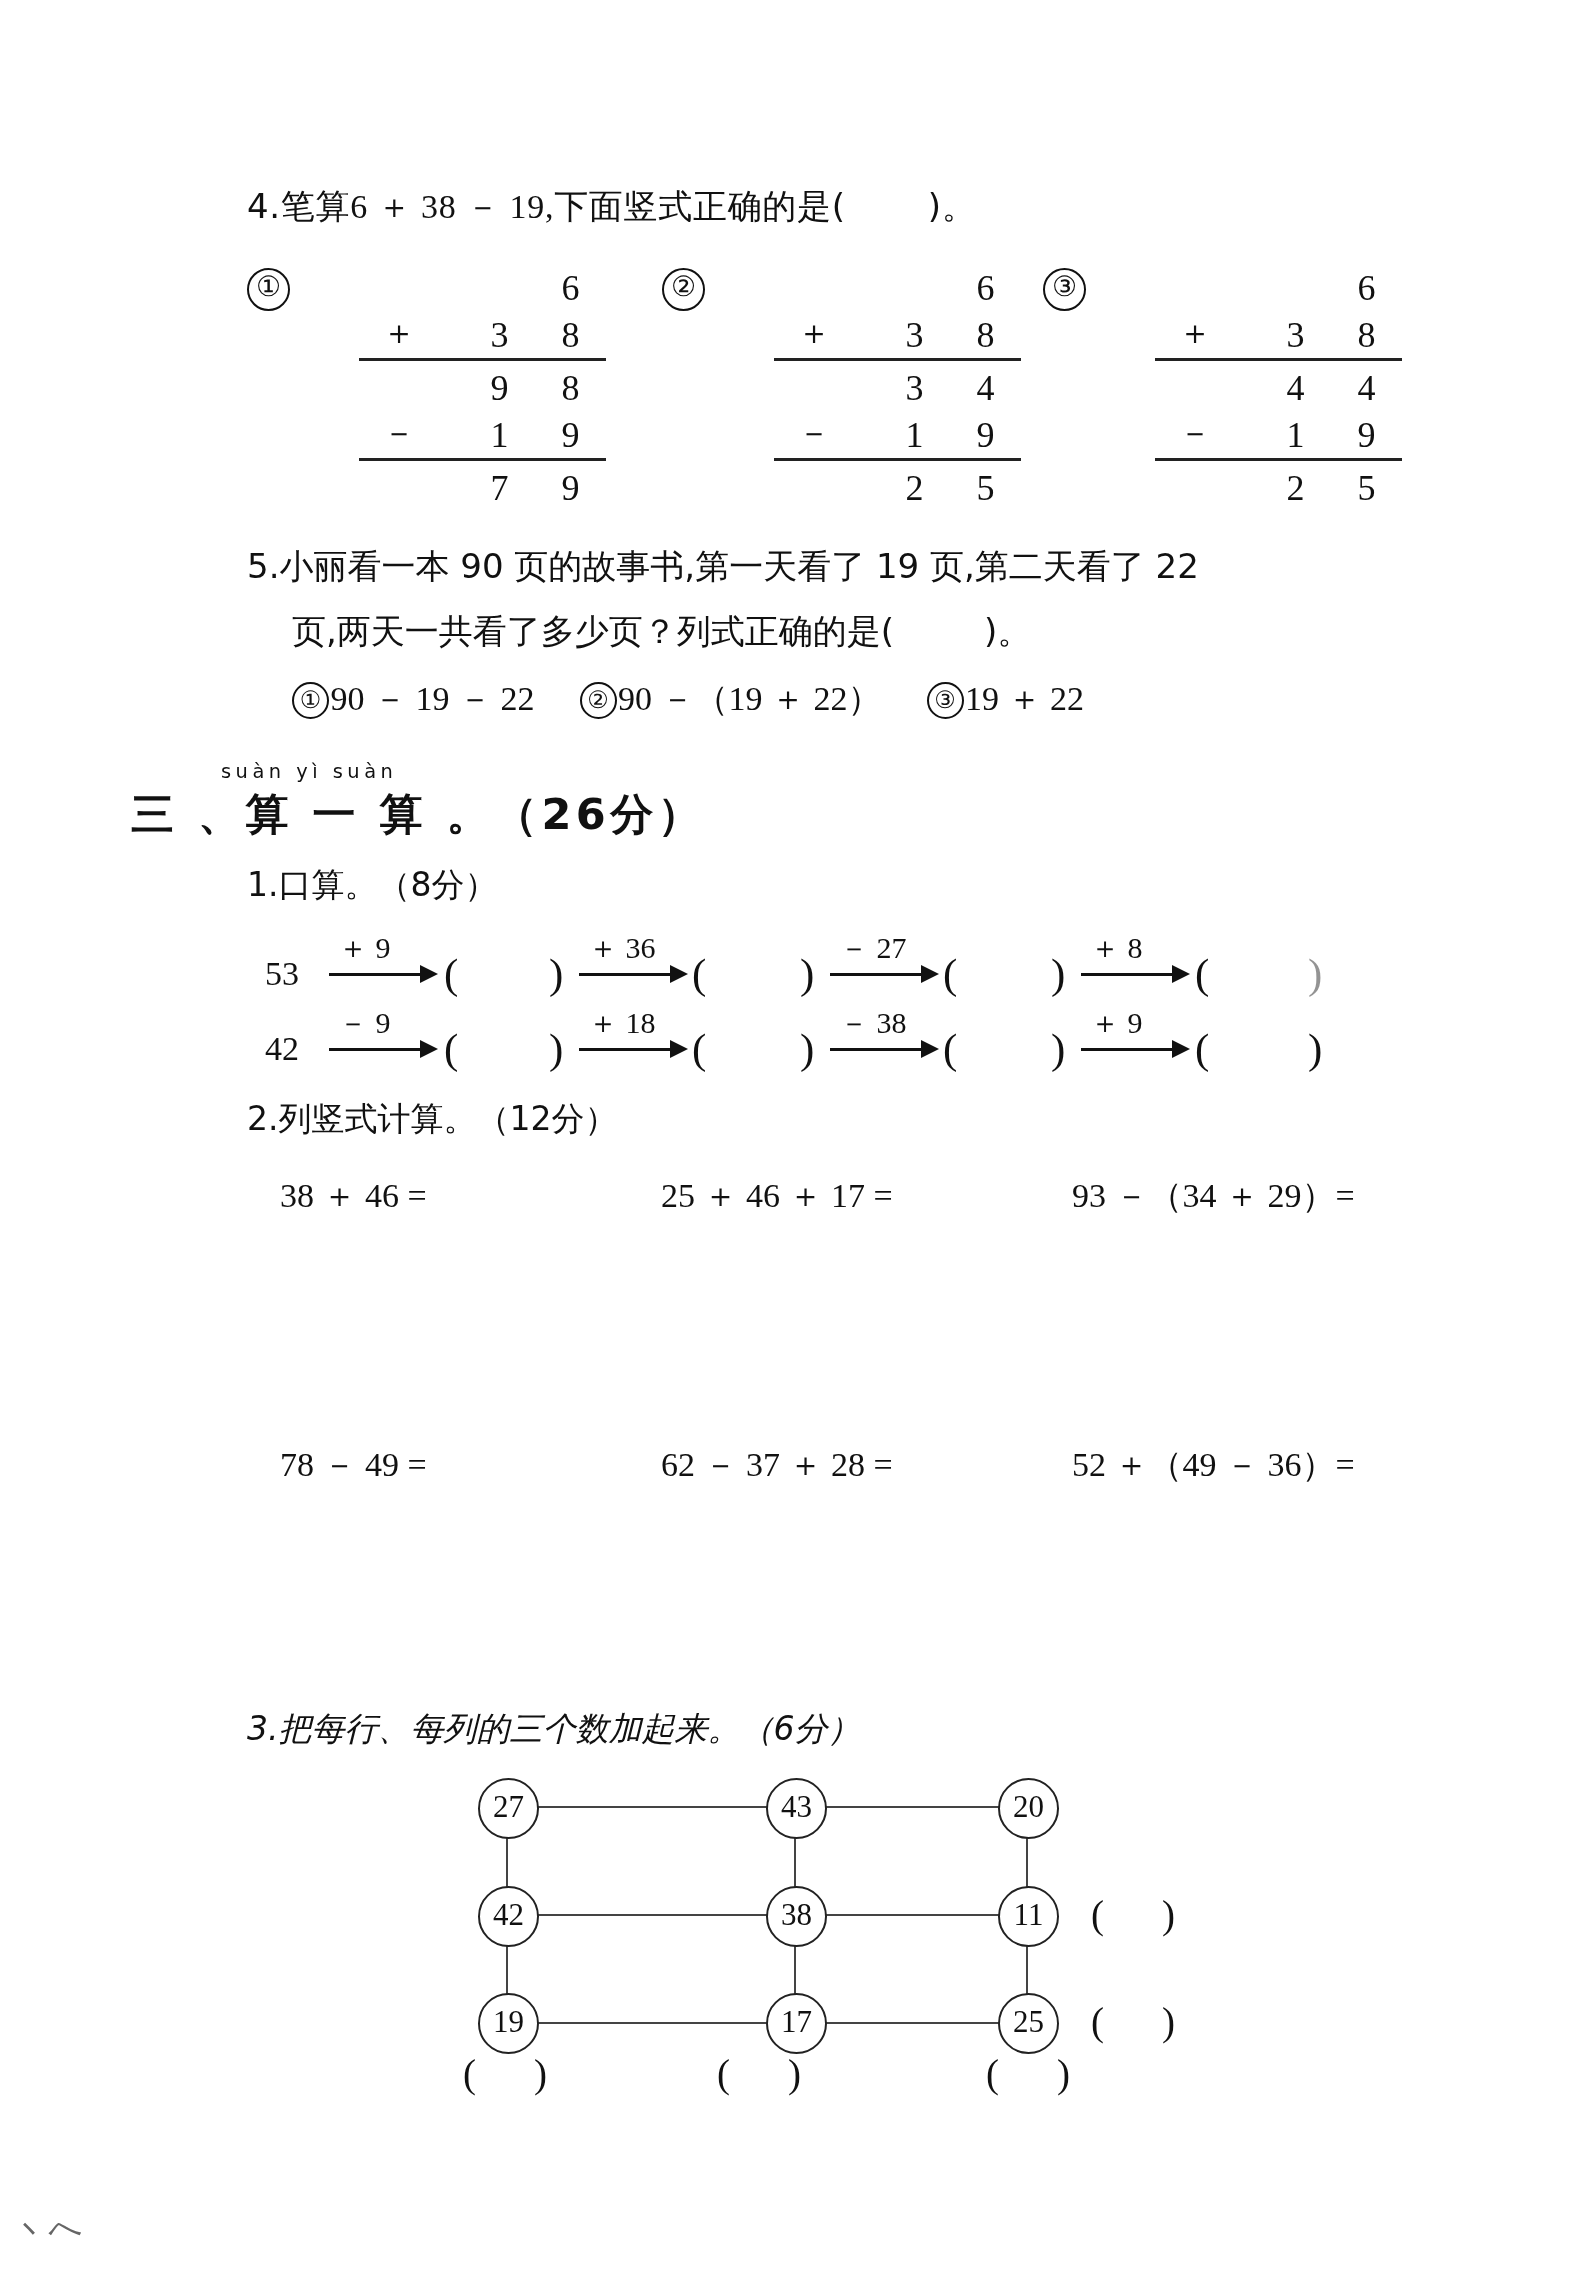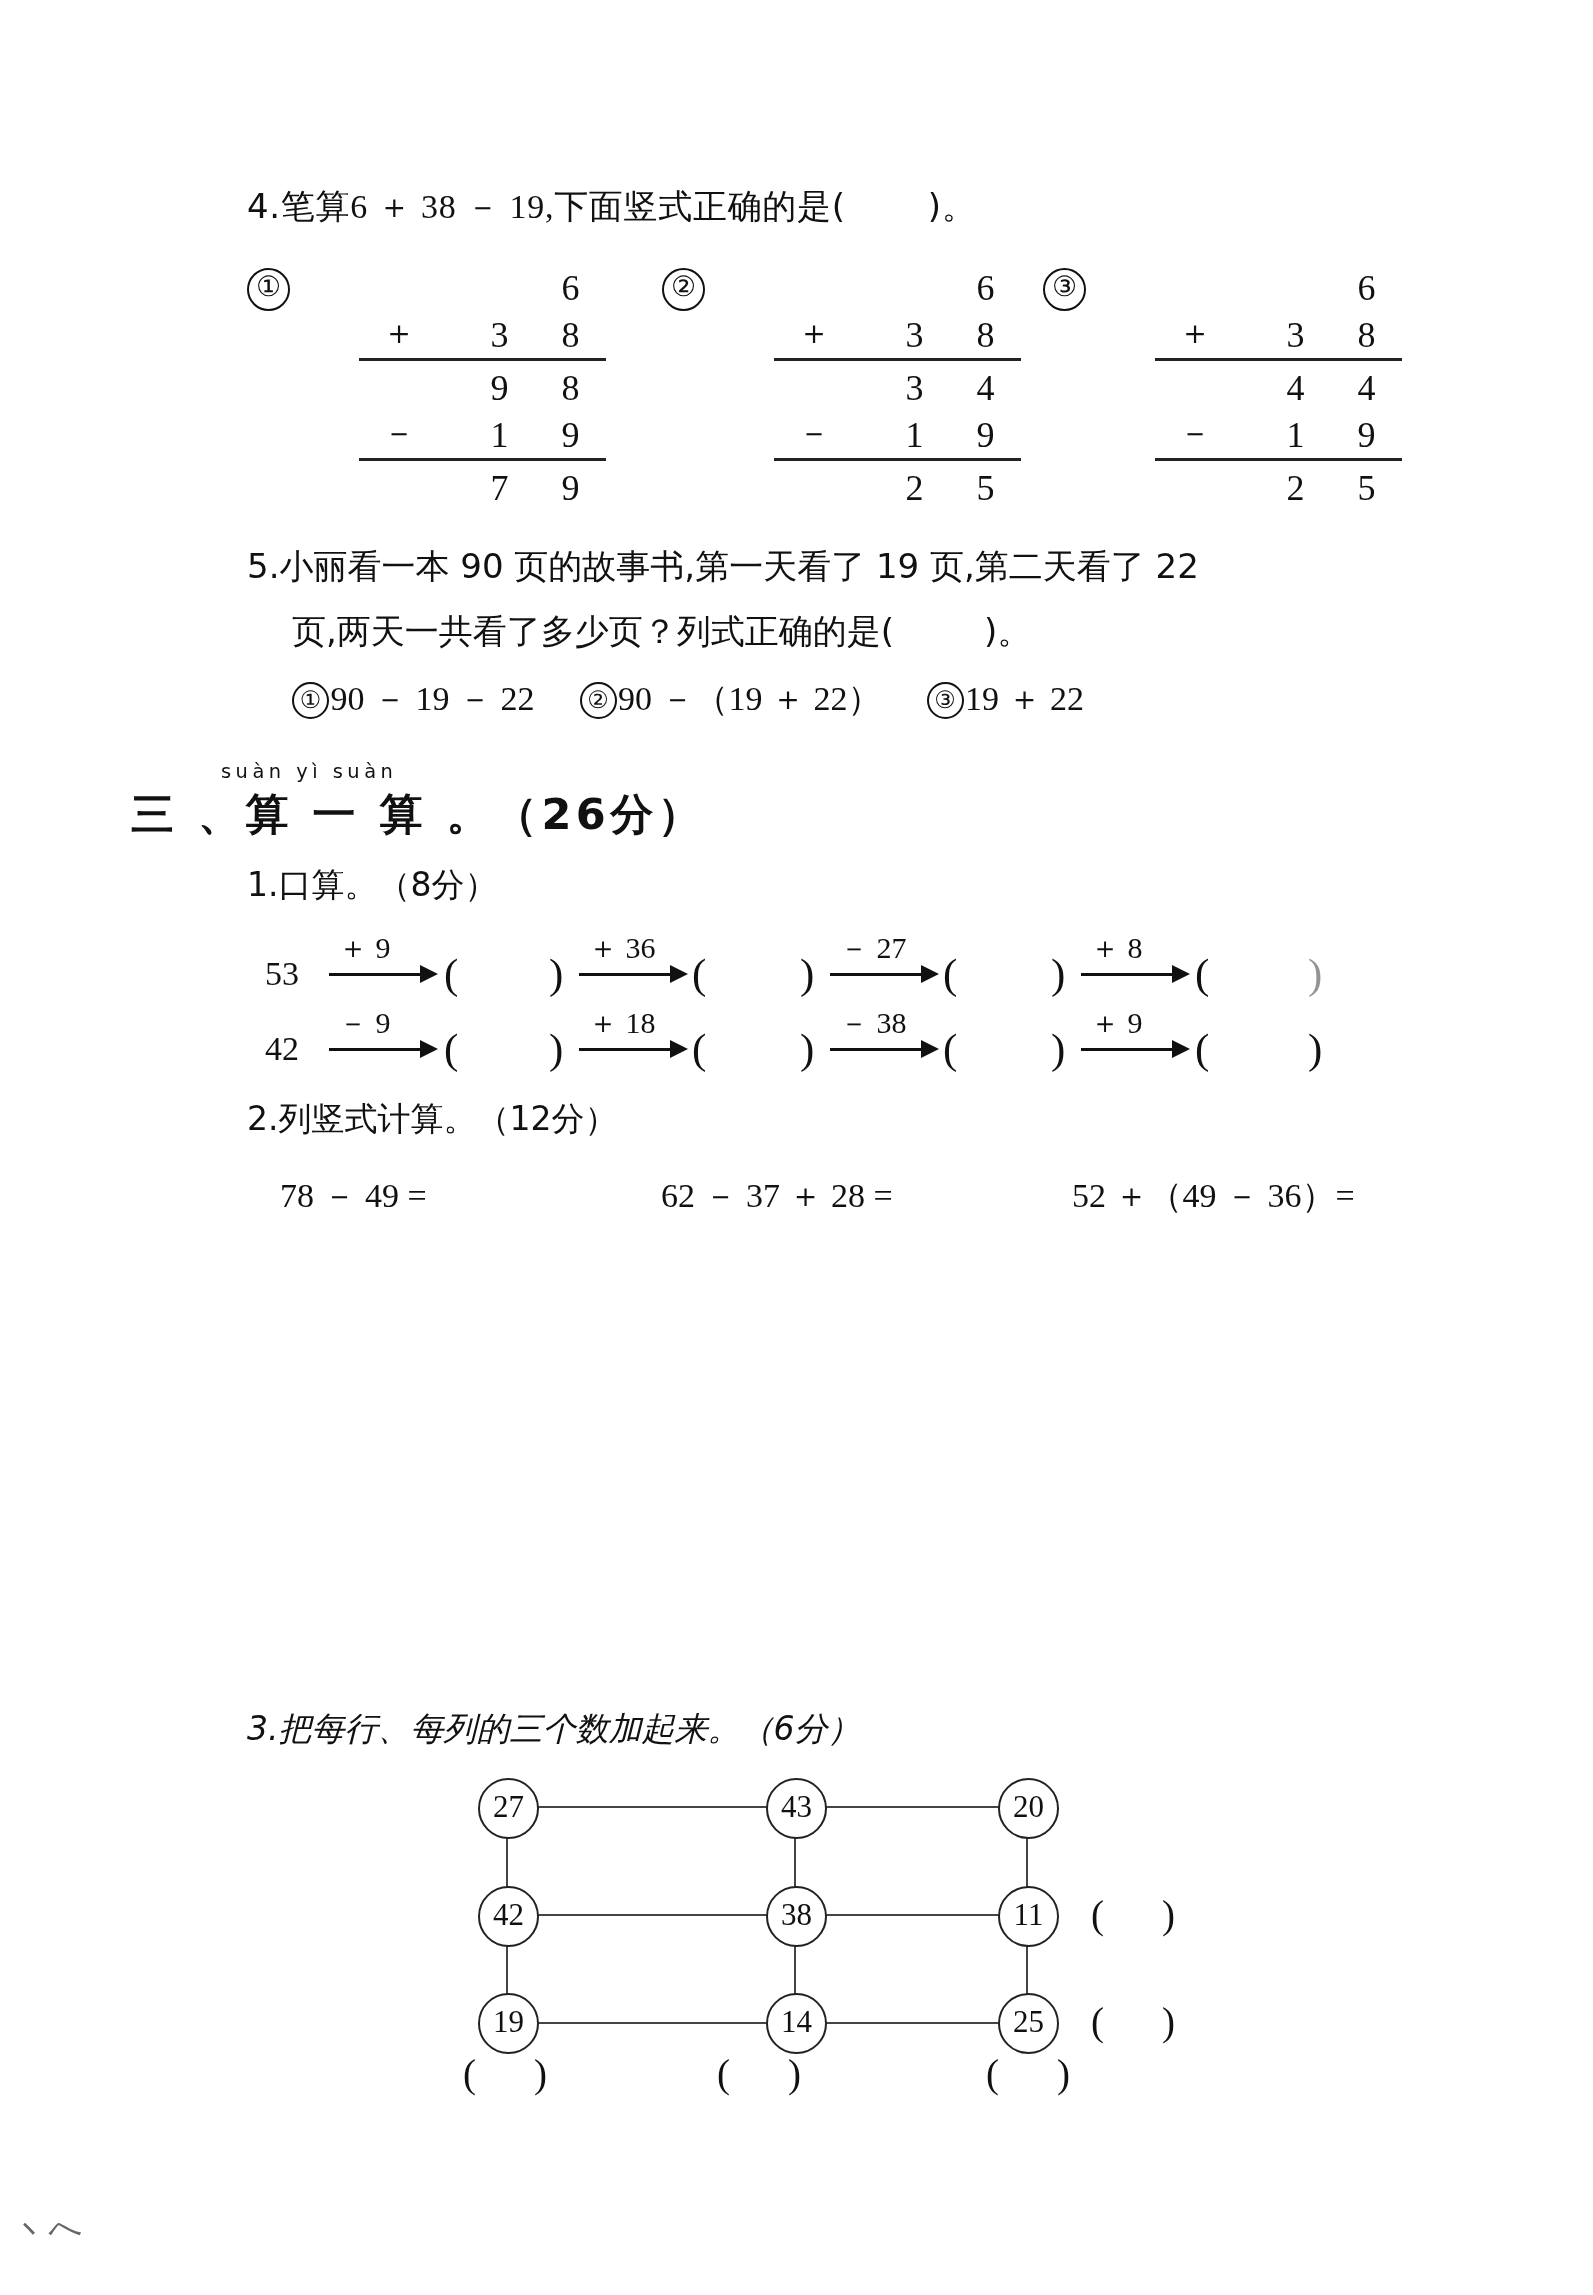--- a/index.html
+++ b/index.html
@@ -317,20 +317,25 @@
       <span class="paren" style="left:1043px;">)</span>
     </div>
   </div>
 
   <div id="sub2">
     <div class="subhead cn">2.列竖式计算。（12分）</div>
   </div>
 
   <div id="exprs">
     <div class="exprrow">
+      <span class="expr num" style="left:15px;">38 ＋ 46 =</span>
+      <span class="expr num" style="left:396px;">25 ＋ 46 ＋ 17 =</span>
+      <span class="expr num" style="left:807px;">93 －（34 ＋ 29）=</span>
+    </div>
+    <div class="exprrow">
       <span class="expr num" style="left:15px;">78 － 49 =</span>
       <span class="expr num" style="left:396px;">62 － 37 ＋ 28 =</span>
       <span class="expr num" style="left:807px;">52 ＋（49 － 36）=</span>
     </div>
   </div>
 
   <div id="sub3">
     <div class="subhead cn">3.把每行、每列的三个数加起来。（6分）</div>
   </div>
 
@@ -352,21 +357,21 @@
 
     <span class="node num" style="left:0px;top:0px;">27</span>
     <span class="node num" style="left:288px;top:0px;">43</span>
     <span class="node num" style="left:520px;top:0px;">20</span>
 
     <span class="node num" style="left:0px;top:108px;">42</span>
     <span class="node num" style="left:288px;top:108px;">38</span>
     <span class="node num" style="left:520px;top:108px;">11</span>
 
     <span class="node num" style="left:0px;top:215px;">19</span>
-    <span class="node num" style="left:288px;top:215px;">14</span>
+    <span class="node num" style="left:288px;top:215px;">17</span>
     <span class="node num" style="left:520px;top:215px;">25</span>
 
     <span class="sideparen" style="left:613px;top:114px;"><span>(</span><span class="gap"></span><span>)</span></span>
     <span class="sideparen" style="left:613px;top:221px;"><span>(</span><span class="gap"></span><span>)</span></span>
   </div>
 
   <div id="botparens">
     <span class="bp" style="left:0px;"><span>(</span><span class="gap"></span><span>)</span></span>
     <span class="bp" style="left:254px;"><span>(</span><span class="gap"></span><span>)</span></span>
     <span class="bp" style="left:523px;"><span>(</span><span class="gap"></span><span>)</span></span>

